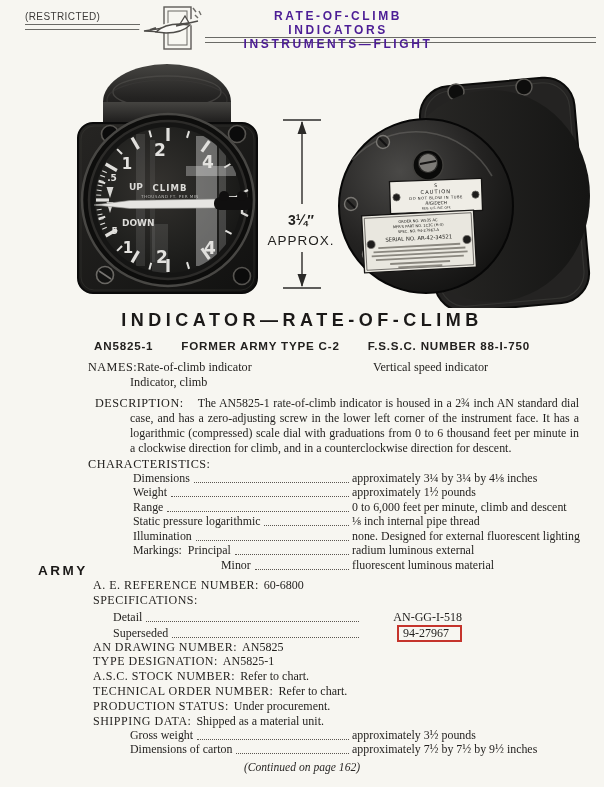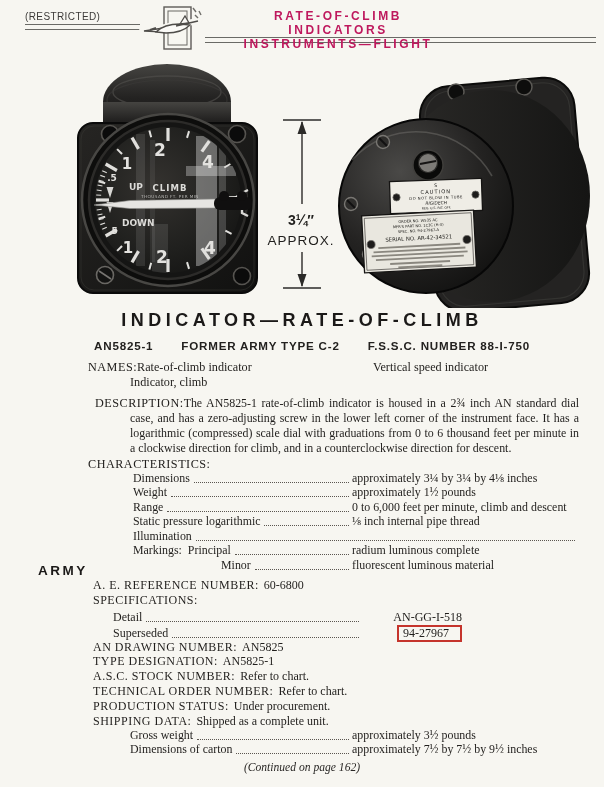--- a/index.html
+++ b/index.html
@@ -18,21 +18,21 @@
     position:absolute;left:25px;top:11px;
     font-family:"Liberation Sans",sans-serif;
     font-size:10px;letter-spacing:.4px;color:#3c3a38;
   }
   .rule-double{position:absolute;height:4px;border-top:1.2px solid #6a6a66;border-bottom:1.2px solid #6a6a66;}
   .rule-left{left:25px;top:24px;width:115px;}
   .rule-right{left:205px;top:37px;width:391px;}
   .hdr-title{
     position:absolute;left:238px;top:9px;width:200px;
     text-align:center;font-family:"Liberation Sans",sans-serif;
-    font-weight:bold;font-size:12px;letter-spacing:2.6px;color:#be185d;line-height:14px;
+    font-weight:bold;font-size:12px;letter-spacing:2.6px;color:#4c1d95;line-height:14px;
   }
   .logo{position:absolute;left:136px;top:1px;}
   
   .figs{position:absolute;left:0;top:56px;}
   
   .main-title{
     position:absolute;left:0;top:310px;width:604px;text-align:center;
     font-family:"Liberation Sans",sans-serif;font-weight:bold;
     font-size:18px;letter-spacing:4.5px;color:#1b1918;
   }
@@ -47,21 +47,21 @@
   .names{position:absolute;left:0;top:360px;width:604px;font-size:12.2px;}
   .names .lbl{position:absolute;left:88px;top:0;}
   .names .n1{position:absolute;left:137px;top:0;}
   .names .n2{position:absolute;left:130px;top:15px;}
   .names .n3{position:absolute;left:373px;top:0;}
   .desc{
     position:absolute;left:95px;top:396px;width:484px;
     font-size:11.9px;line-height:15.1px;text-align:justify;
     padding-left:35px;text-indent:-35px;box-sizing:border-box;
   }
-  .desc .seclabel{margin-right:0;}
+  .desc .seclabel{margin-right:14px;}
   .chars-label{position:absolute;left:88px;top:457px;}
   .chars{position:absolute;left:133px;top:471px;width:445px;font-size:11.9px;}
   .dotrow{display:flex;align-items:flex-end;height:14.5px;}
   .dotrow .nm{white-space:nowrap;text-align:right;}
   .dotrow .leader{flex:1;border-bottom:1.7px dotted #5b5650;margin:0 3px 3px 4px;min-width:12px;}
   .dotrow .val{width:226px;white-space:nowrap;overflow:visible;}
   .nm-minor{padding-left:88px;}
   
   .army-head{
     position:absolute;left:38px;top:563px;
@@ -357,25 +357,26 @@
         <span class="val">0 to 6,000 feet per minute, climb and descent</span>
       </div>
     <div class="dotrow">
         <span class="nm">Static pressure logarithmic</span>
         <span class="leader"></span>
         <span class="val">⅛ inch internal pipe thread</span>
       </div>
     <div class="dotrow">
         <span class="nm">Illumination</span>
         <span class="leader"></span>
+        <span class="val">none. Designed for external fluorescent lighting</span>
       </div>
     <div class="dotrow">
         <span class="nm">Markings:&nbsp;&nbsp;Principal</span>
         <span class="leader"></span>
-        <span class="val">radium luminous complete</span>
+        <span class="val">radium luminous external</span>
       </div>
     <div class="dotrow">
         <span class="nm nm-minor">Minor</span>
         <span class="leader"></span>
         <span class="val">fluorescent luminous material</span>
       </div>
   </div>
 
   <div class="army-head">ARMY</div>
   <div class="army">
@@ -391,21 +392,21 @@
           <span class="nm">Superseded</span>
           <span class="leader"></span>
           <span class="val"><span class="boxed">94-27967</span></span>
         </div>
     </div>
     <div class="army-row"><span class="alabel">AN DRAWING NUMBER:</span><span class="aval">AN5825</span></div>
     <div class="army-row"><span class="alabel">TYPE DESIGNATION:</span><span class="aval">AN5825-1</span></div>
     <div class="army-row"><span class="alabel">A.S.C. STOCK NUMBER:</span><span class="aval">Refer to chart.</span></div>
     <div class="army-row"><span class="alabel">TECHNICAL ORDER NUMBER:</span><span class="aval">Refer to chart.</span></div>
     <div class="army-row"><span class="alabel">PRODUCTION STATUS:</span><span class="aval">Under procurement.</span></div>
-    <div class="army-row"><span class="alabel">SHIPPING DATA:</span><span class="aval">Shipped as a complete unit.</span></div>
+    <div class="army-row"><span class="alabel">SHIPPING DATA:</span><span class="aval">Shipped as a material unit.</span></div>
     <div class="shiprows">
       <div class="dotrow">
           <span class="nm">Gross weight</span>
           <span class="leader"></span>
           <span class="val">approximately 3½ pounds</span>
         </div>
       <div class="dotrow">
           <span class="nm">Dimensions of carton</span>
           <span class="leader"></span>
           <span class="val">approximately 7½ by 7½ by 9½ inches</span>

